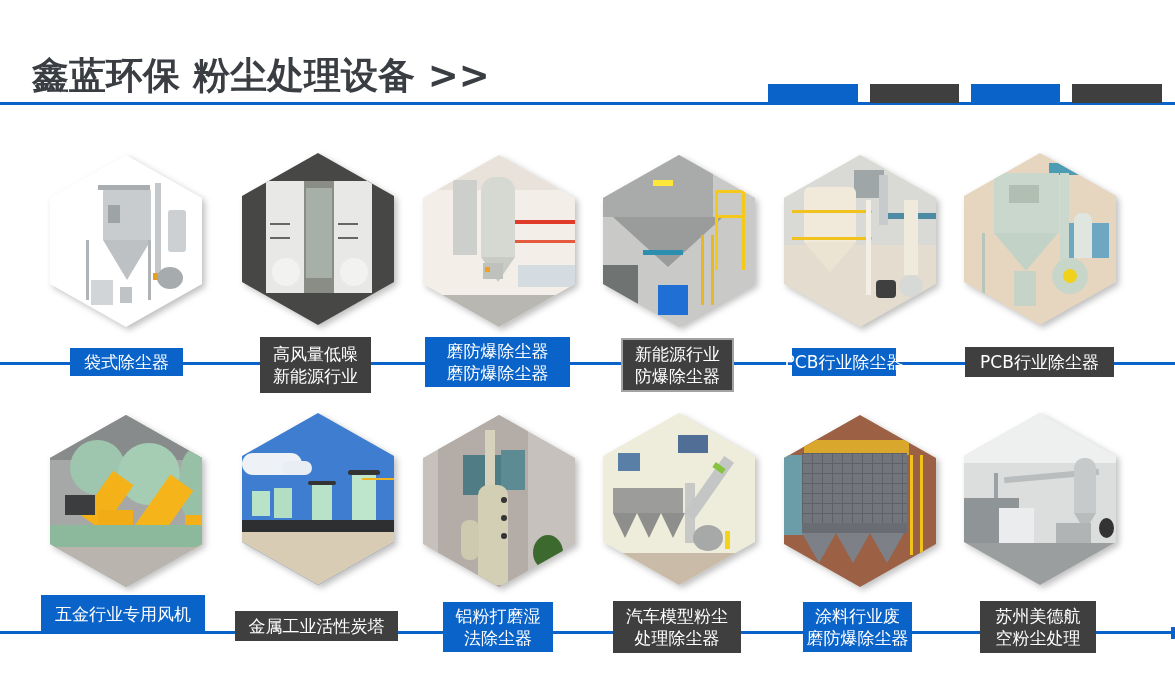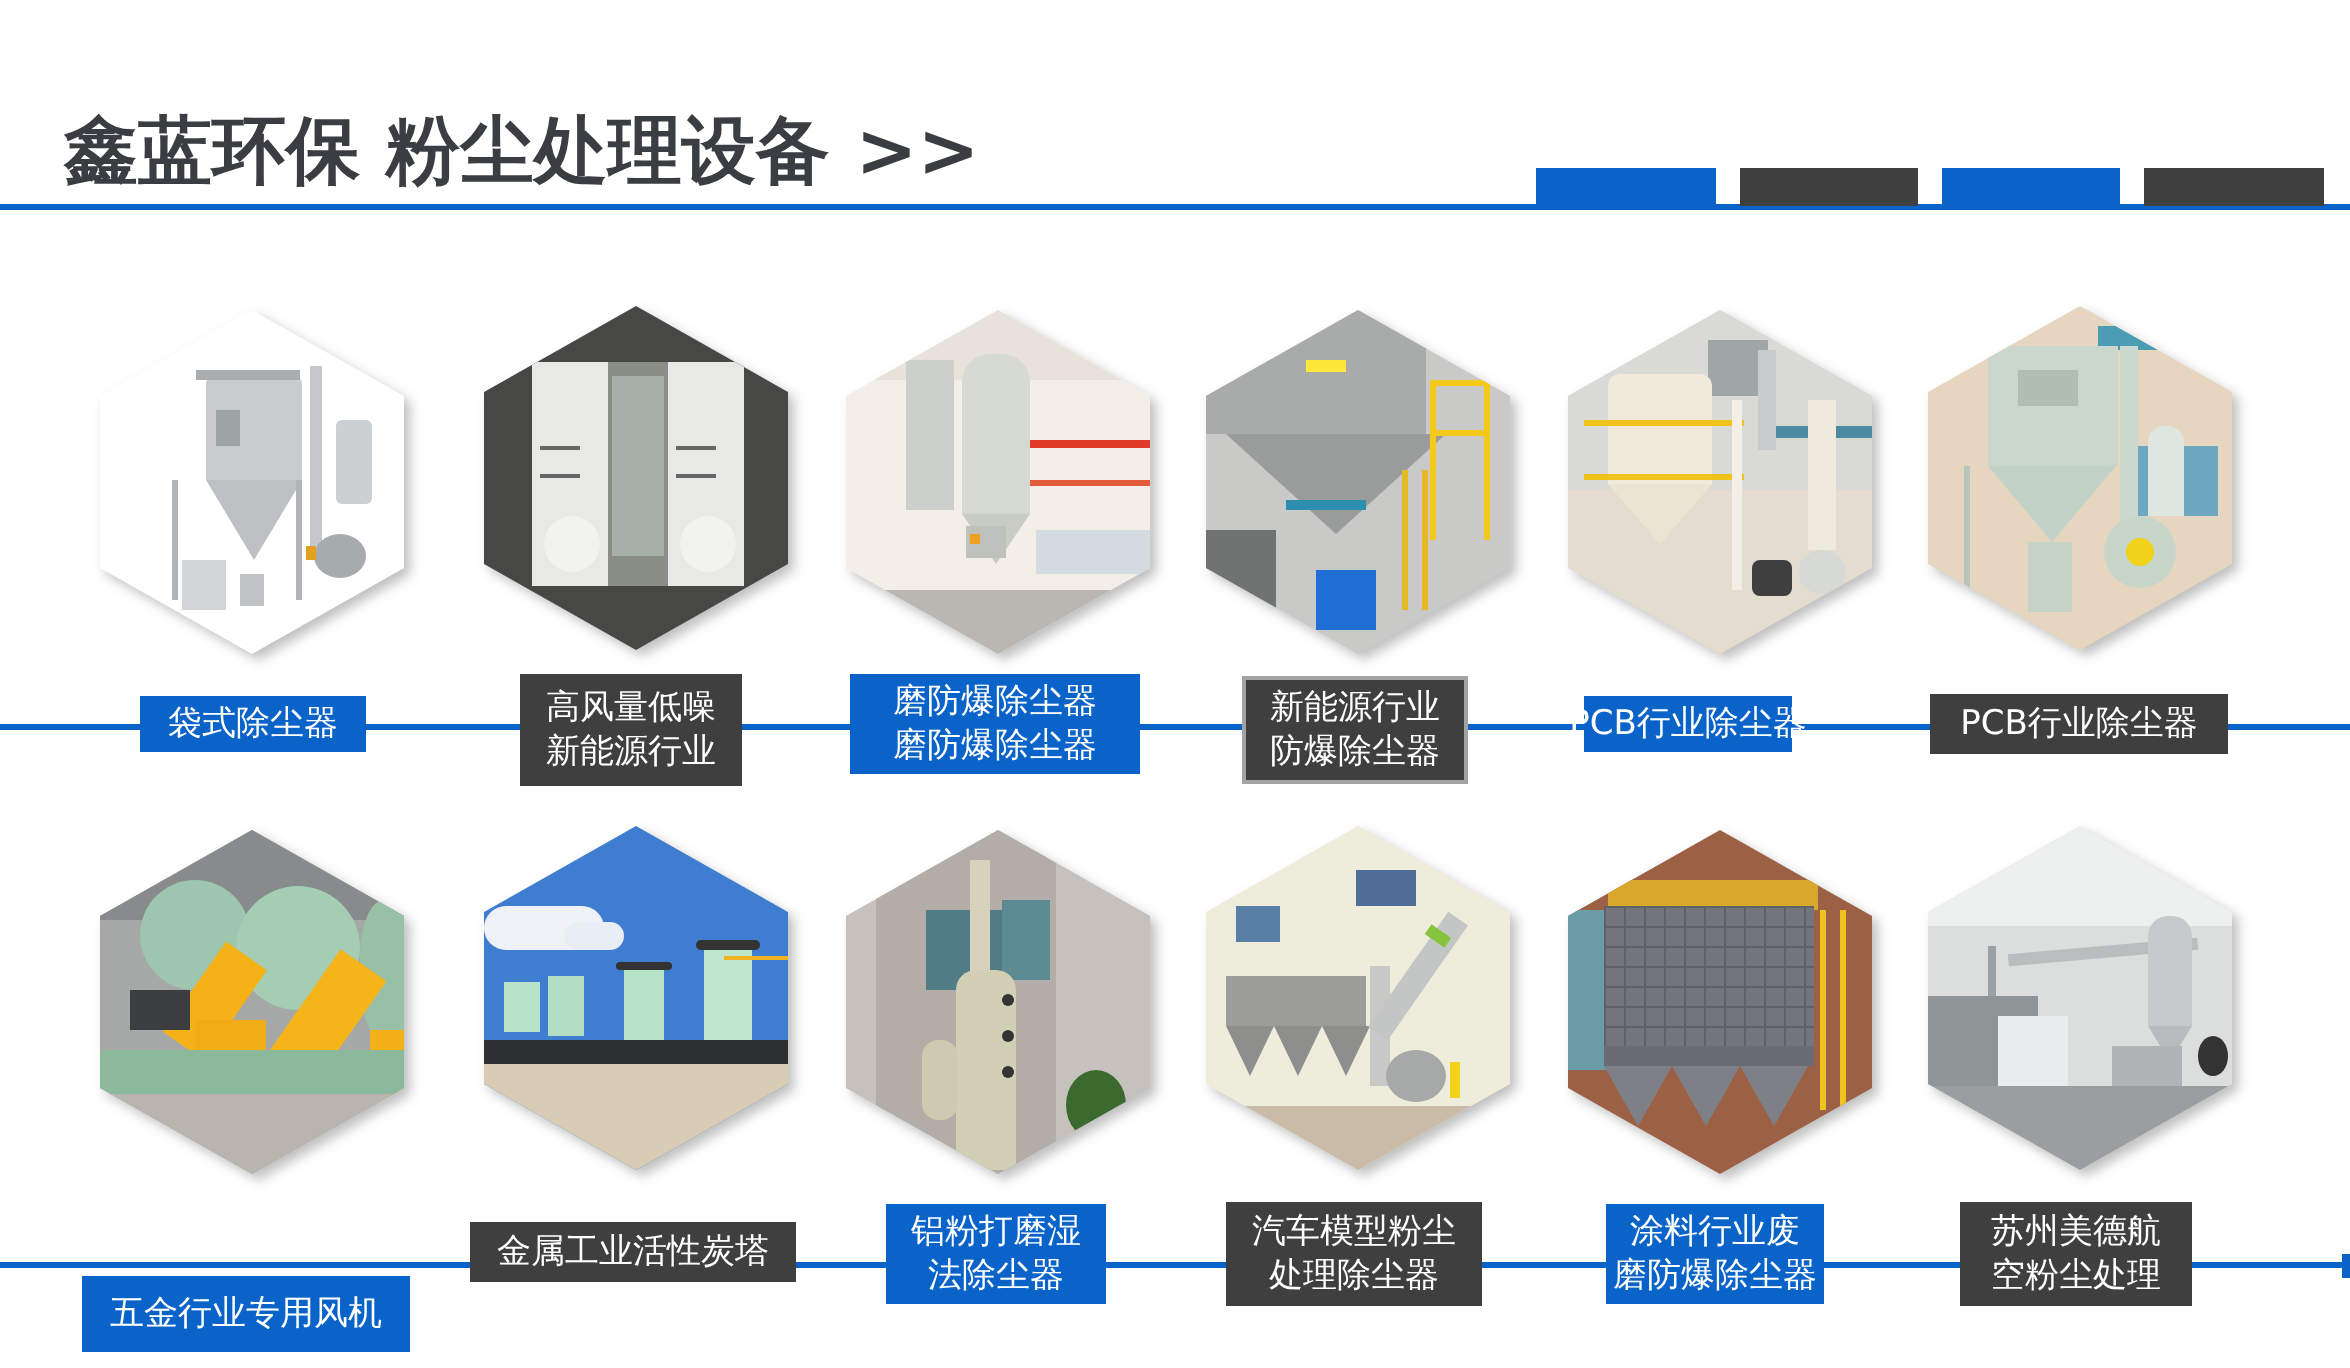--- a/index.html
+++ b/index.html
@@ -262,21 +262,21 @@
   <span>新能源行业</span>
   <span>防爆除尘器</span>
 </div>
 <div class="label blue" style="left:792px;top:348px;width:104px;height:28px;">
   <span>PCB行业除尘器</span>
 </div>
 <div class="label dark" style="left:965px;top:347px;width:149px;height:30px;">
   <span>PCB行业除尘器</span>
 </div>
 
-<div class="label blue" style="left:41px;top:638px;width:164px;height:38px;">
+<div class="label blue" style="left:41px;top:595px;width:164px;height:38px;">
   <span>五金行业专用风机</span>
 </div>
 <div class="label dark" style="left:235px;top:611px;width:163px;height:30px;">
   <span>金属工业活性炭塔</span>
 </div>
 <div class="label blue" style="left:443px;top:602px;width:110px;height:50px;flex-direction:column;">
   <span>铝粉打磨湿</span>
   <span>法除尘器</span>
 </div>
 <div class="label dark" style="left:613px;top:601px;width:128px;height:52px;flex-direction:column;">

